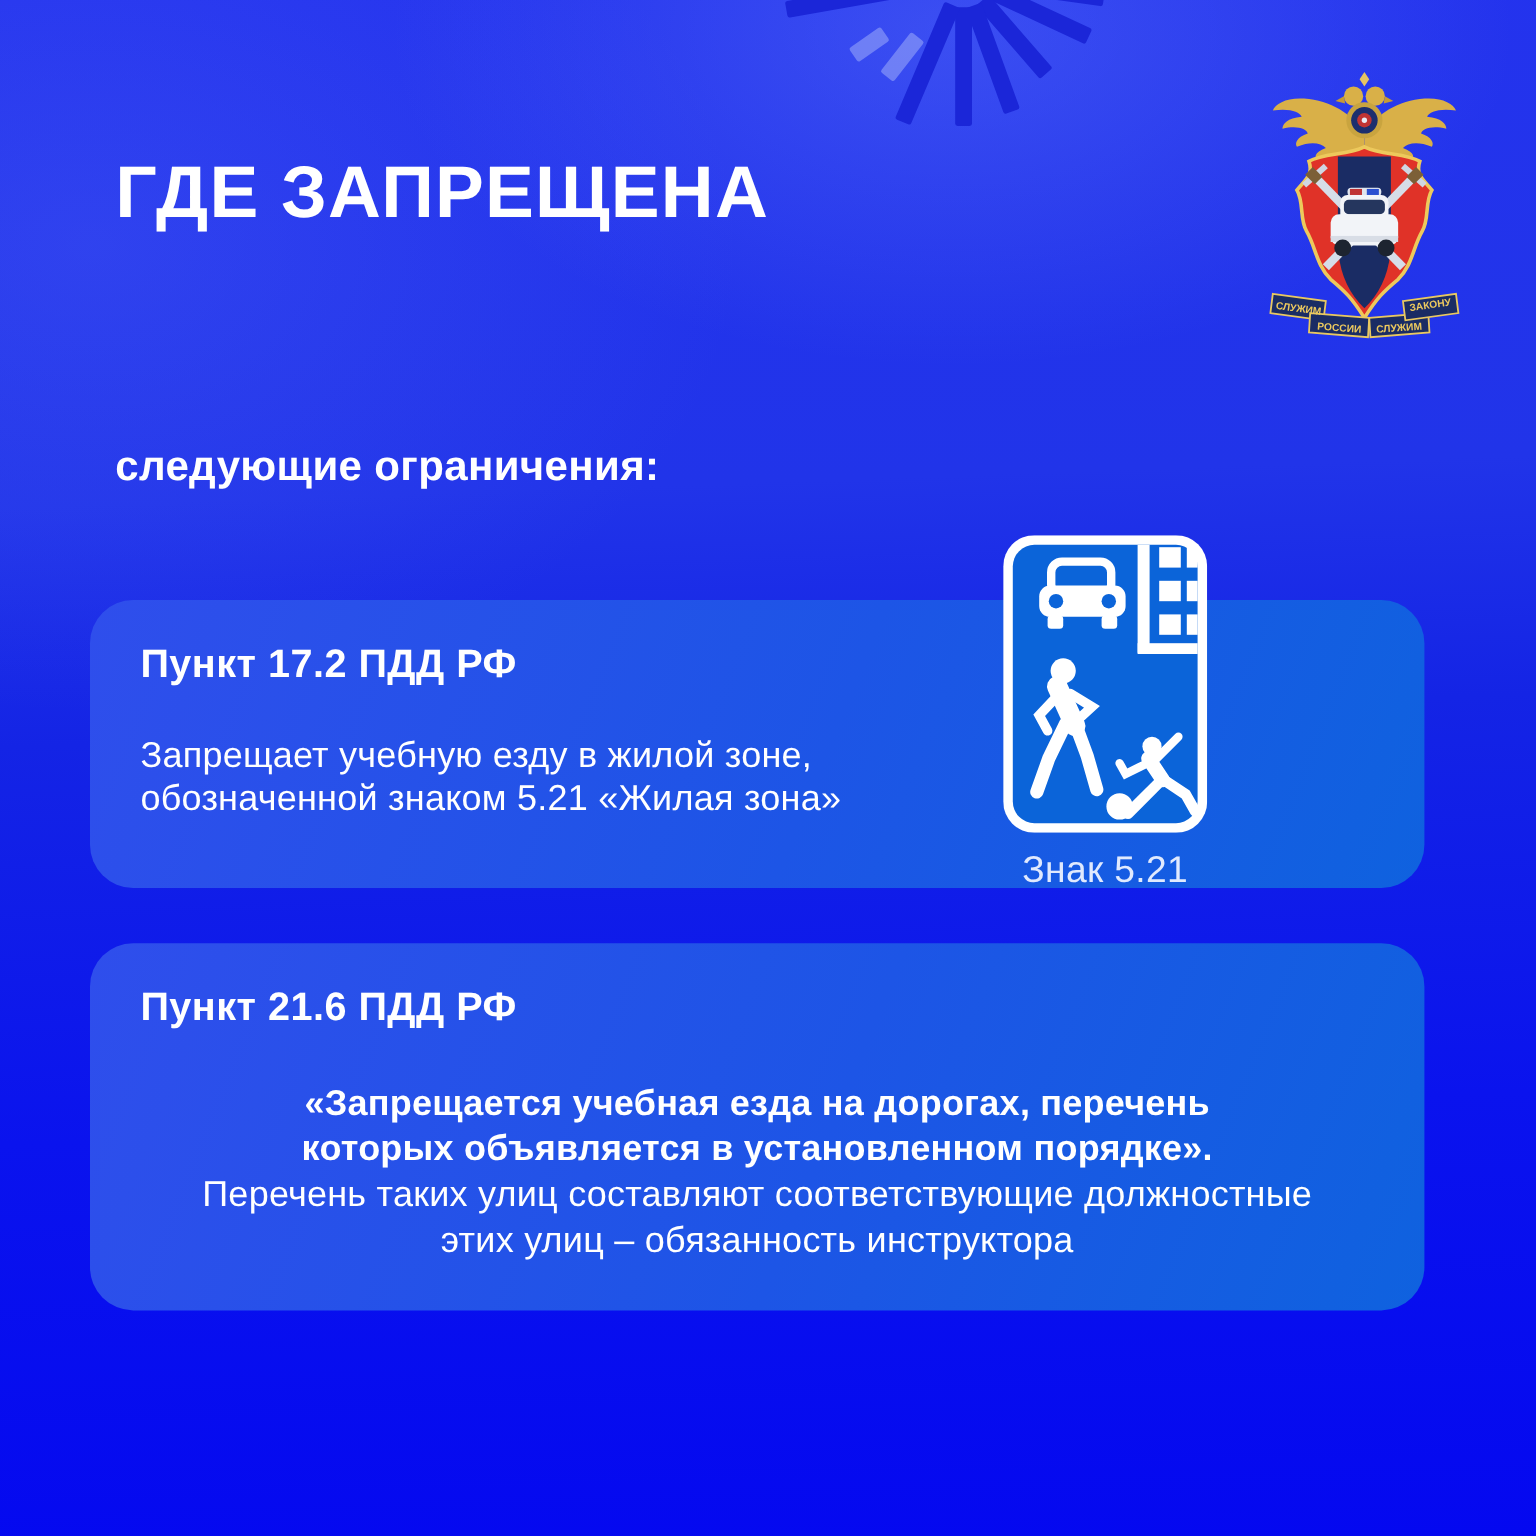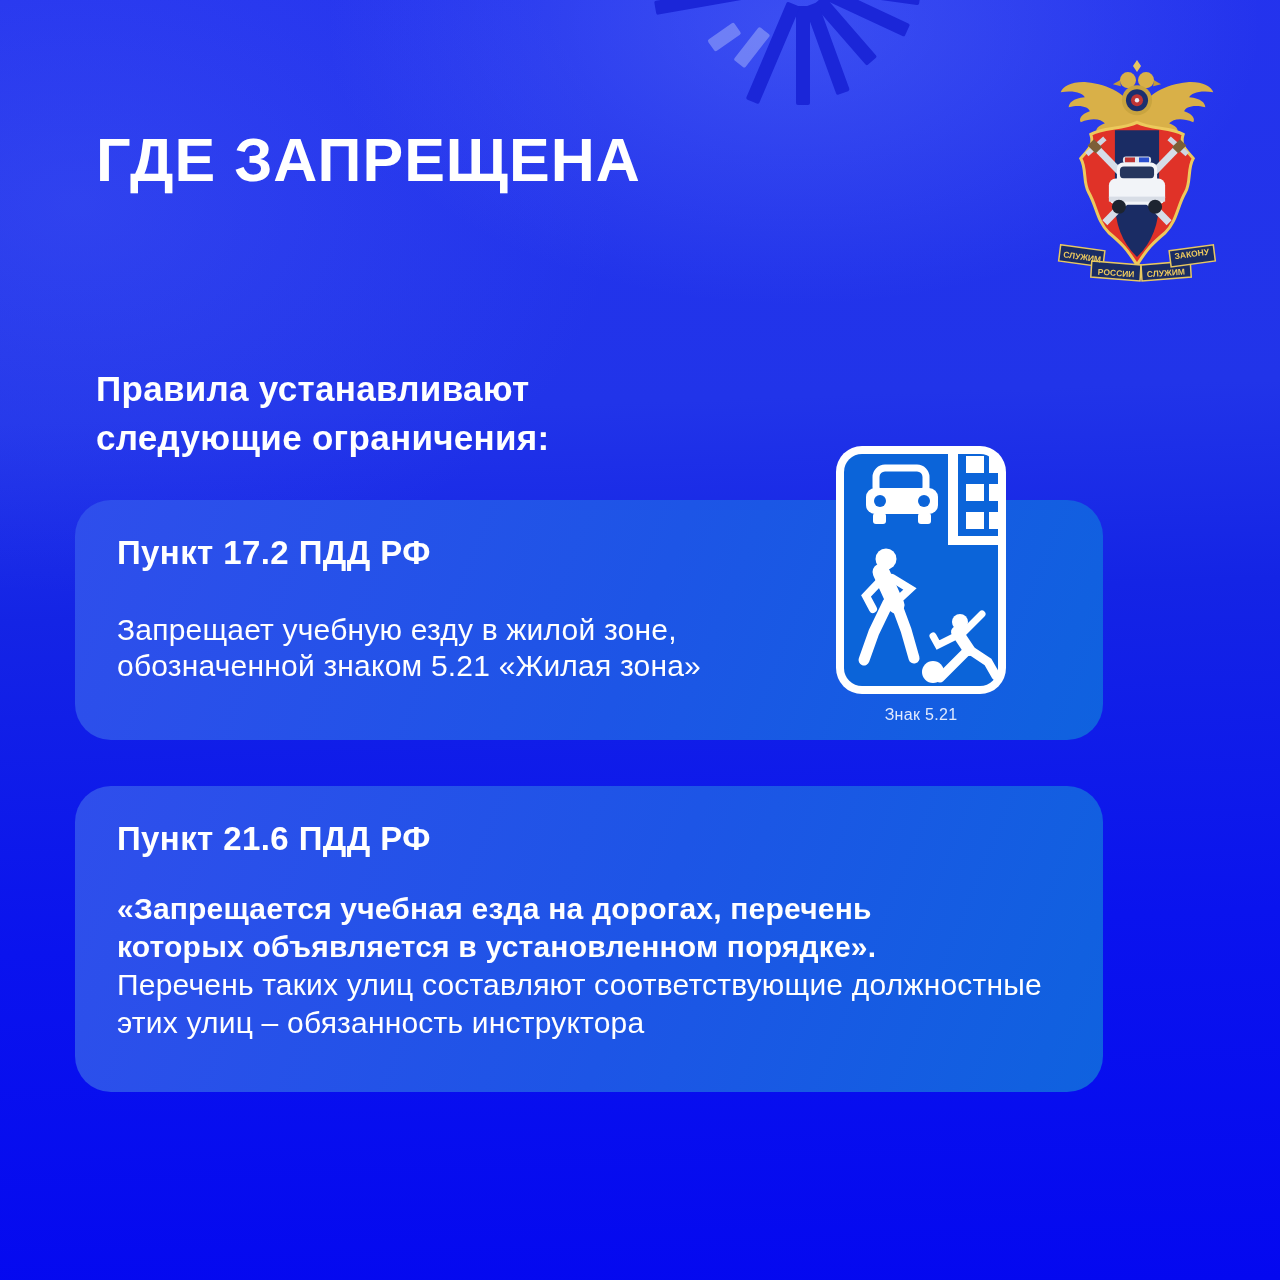--- a/index.html
+++ b/index.html
@@ -9,31 +9,31 @@
     background:
       radial-gradient(ellipse 720px 430px at 62% 2%, rgba(120,150,255,0.28), rgba(120,150,255,0) 65%),
       radial-gradient(ellipse 900px 650px at 6% 16%, rgba(95,120,250,0.22), rgba(95,120,250,0) 60%),
       linear-gradient(178deg,#2433ee 0%,#2134e9 32%,#1424e5 47%,#0a13ee 72%,#0408f0 100%);}
   .starburst{position:absolute;left:640px;top:0;}
   .page-title{position:absolute;left:96px;top:120px;font-size:61px;line-height:80px;
       font-weight:800;letter-spacing:1px;}
   .subtitle{position:absolute;left:96px;top:364px;font-size:35px;line-height:49px;
       font-weight:700;letter-spacing:.3px;}
   .emblem{position:absolute;left:1056px;top:50px;width:162px;height:236px;}
-  .card{position:absolute;left:75px;width:1028px;border-radius:36px;box-sizing:border-box;
+  .card{position:absolute;left:75px;width:1112px;border-radius:36px;box-sizing:border-box;
       background:linear-gradient(112deg,#2f4eec 0%,#1d55e6 55%,#0f62df 100%);
       padding:34px 42px;}
   .card-1{top:500px;height:240px;}
   .card-2{top:786px;height:306px;}
   .card-heading{font-size:33px;font-weight:700;letter-spacing:.4px;}
   .card-body{margin-top:40px;font-size:30px;line-height:36px;letter-spacing:.2px;}
-  .card-2 .card-body{margin-top:32px;line-height:38px;}
+  .card-2 .card-body{margin-top:43px;line-height:38px;text-align:center;}
   .bold-line{font-weight:700;}
   .sign-wrap{position:absolute;left:836px;top:446px;width:170px;text-align:center;}
-  .sign-caption{margin-top:8px;font-size:16px;color:rgba(235,241,255,0.95);letter-spacing:.3px;}
+  .sign-caption{margin-top:8px;font-size:31px;color:rgba(235,241,255,0.95);letter-spacing:.3px;}
 </style>
 </head>
 <body>
 
 <div class="poster">
 
   <svg class="starburst" width="420" height="140" viewBox="0 0 420 140">
     <g transform="translate(163,-18)">
       <g fill="#1b26d8">
         <rect x="24" y="-7" width="94" height="14" rx="2" transform="rotate(8)"></rect>
@@ -102,21 +102,20 @@
       <text x="109" y="225" transform="rotate(-4 109 225)">СЛУЖИМ</text>
       <text x="135" y="206" transform="rotate(-8 135 206)">ЗАКОНУ</text>
     </g>
   </svg>
 
   <div class="page-title">
     <div>ГДЕ ЗАПРЕЩЕНА</div>
   </div>
 
   <div class="subtitle">
-    <div>Правила устанавливают</div>
     <div>следующие ограничения:</div>
   </div>
 
   <div class="card card-1">
     <div class="card-heading">Пункт 17.2 ПДД РФ</div>
     <div class="card-body">
       <div>Запрещает учебную езду в жилой зоне,</div>
       <div>обозначенной знаком 5.21 «Жилая зона»</div>
     </div>
   </div>

